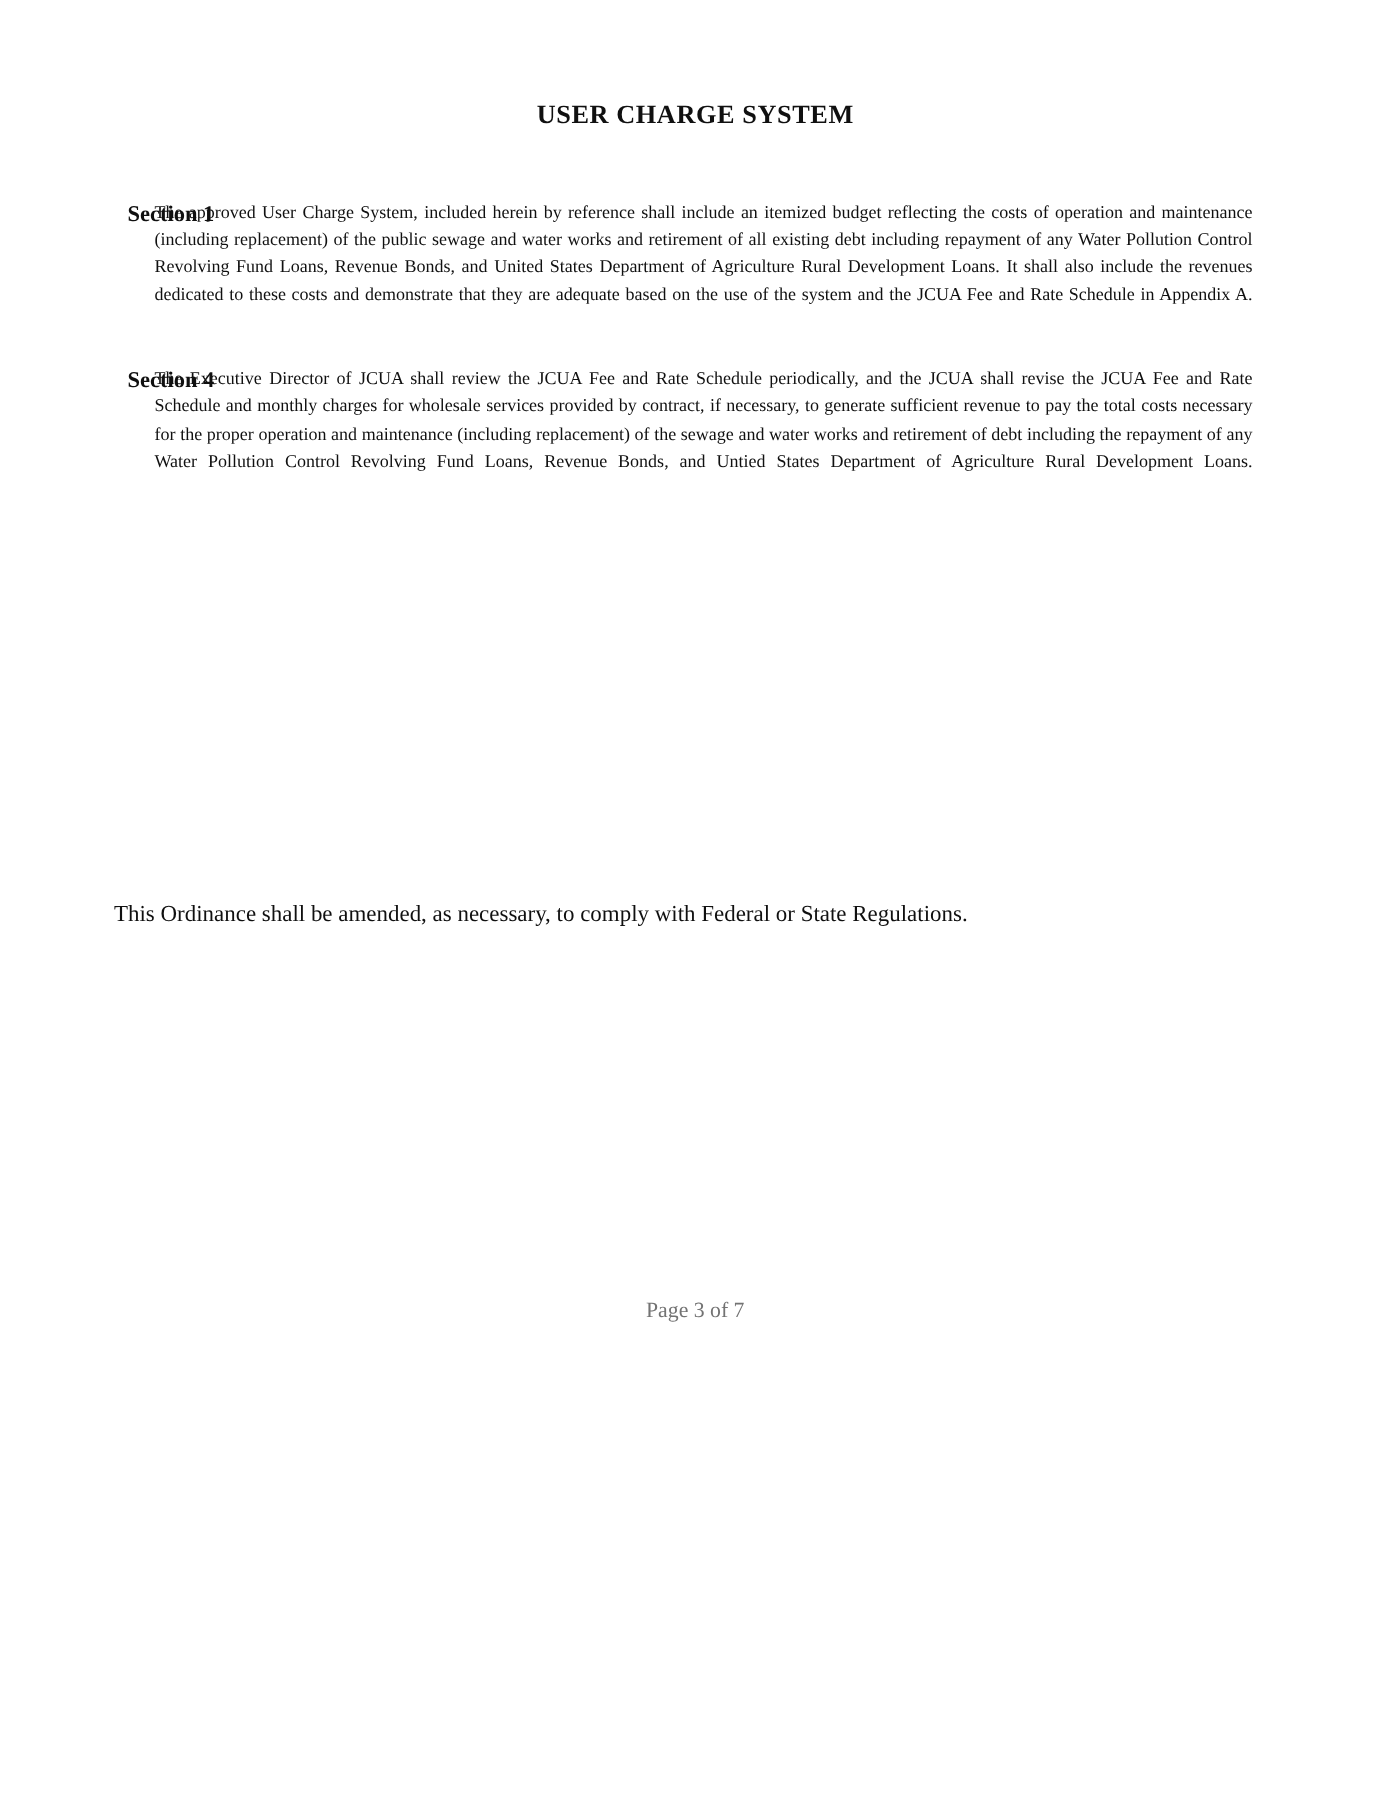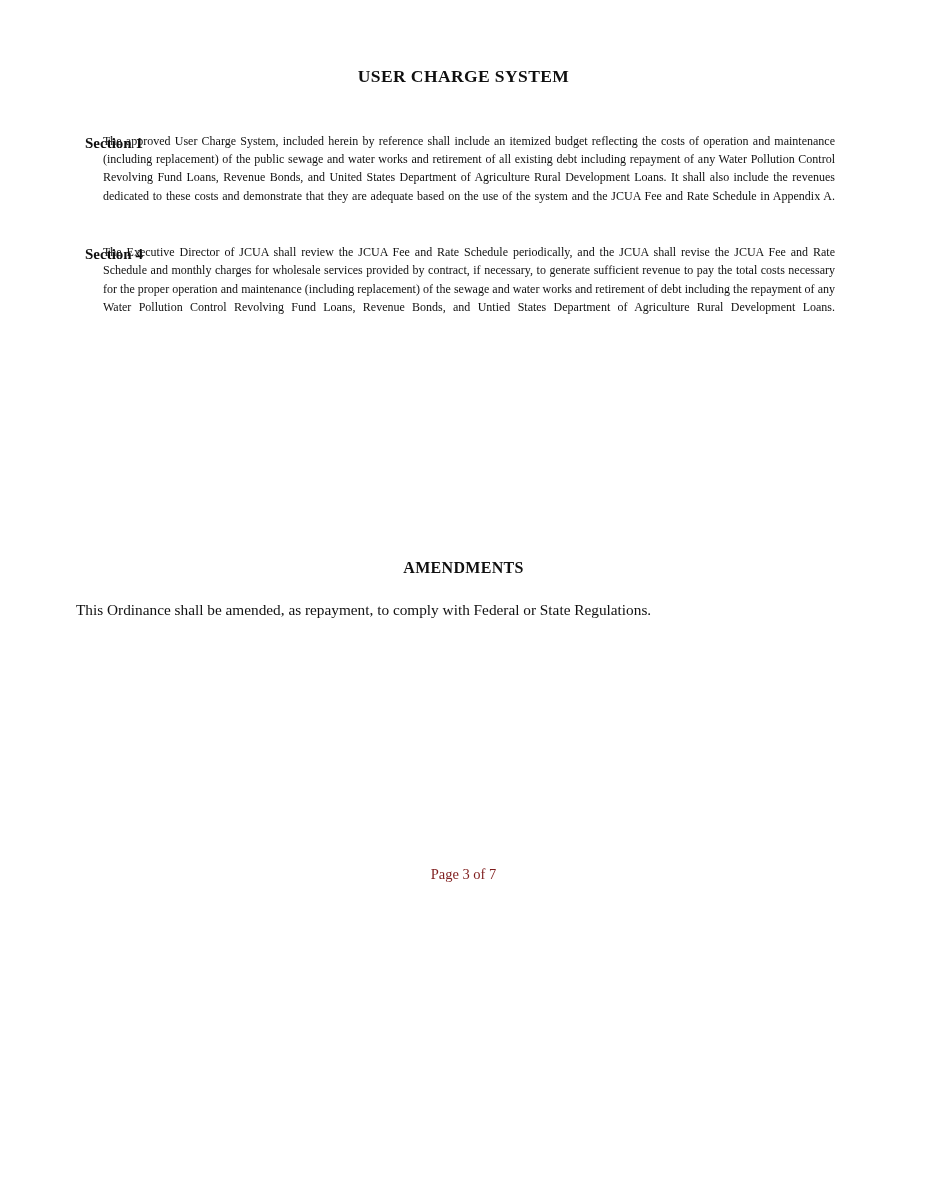--- a/index.html
+++ b/index.html
@@ -126,19 +126,18 @@
       <p class="section-body">The approved User Charge System, included herein by reference shall include an itemized budget reflecting the costs of operation and maintenance (including replacement) of the public sewage and water works and retirement of all existing debt including repayment of any Water Pollution Control Revolving Fund Loans, Revenue Bonds, and United States Department of Agriculture Rural Development Loans. It shall also include the revenues dedicated to these costs and demonstrate that they are adequate based on the use of the system and the JCUA Fee and Rate Schedule in Appendix A.</p>
     </div>
 
     <div class="section-block">
       <div class="section-label">Section 4</div>
       <p class="section-body">The Executive Director of JCUA shall review the JCUA Fee and Rate Schedule periodically, and the JCUA shall revise the JCUA Fee and Rate Schedule and monthly charges for wholesale services provided by contract, if necessary, to generate sufficient revenue to pay the total costs necessary for the proper operation and maintenance (including replacement) of the sewage and water works and retirement of debt including the repayment of any Water Pollution Control Revolving Fund Loans, Revenue Bonds, and Untied States Department of Agriculture Rural Development Loans.</p>
     </div>
 
   </div>
 
-  <h2 class="amendments-heading">AMENDMENTS</h2>
 
-  <p class="amendments-body">This Ordinance shall be amended, as repayment, to comply with Federal or State Regulations.</p>
+  <p class="amendments-body">This Ordinance shall be amended, as necessary, to comply with Federal or State Regulations.</p>
 
-  <div class="page-footer" style="color: #7f1d1d;">Page 3 of 7</div>
+  <div class="page-footer" style="color: #737373;">Page 3 of 7</div>
 
 </div>
 
 </body></html>

